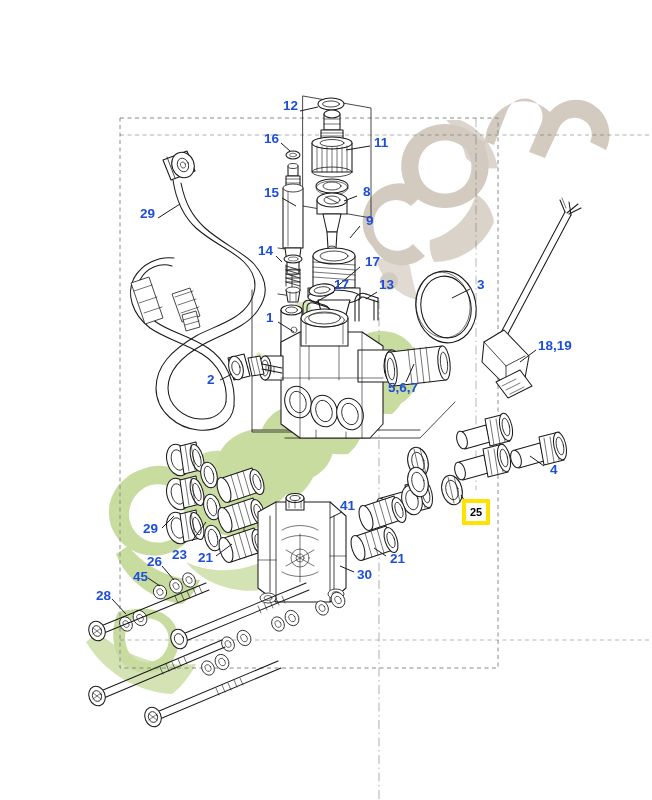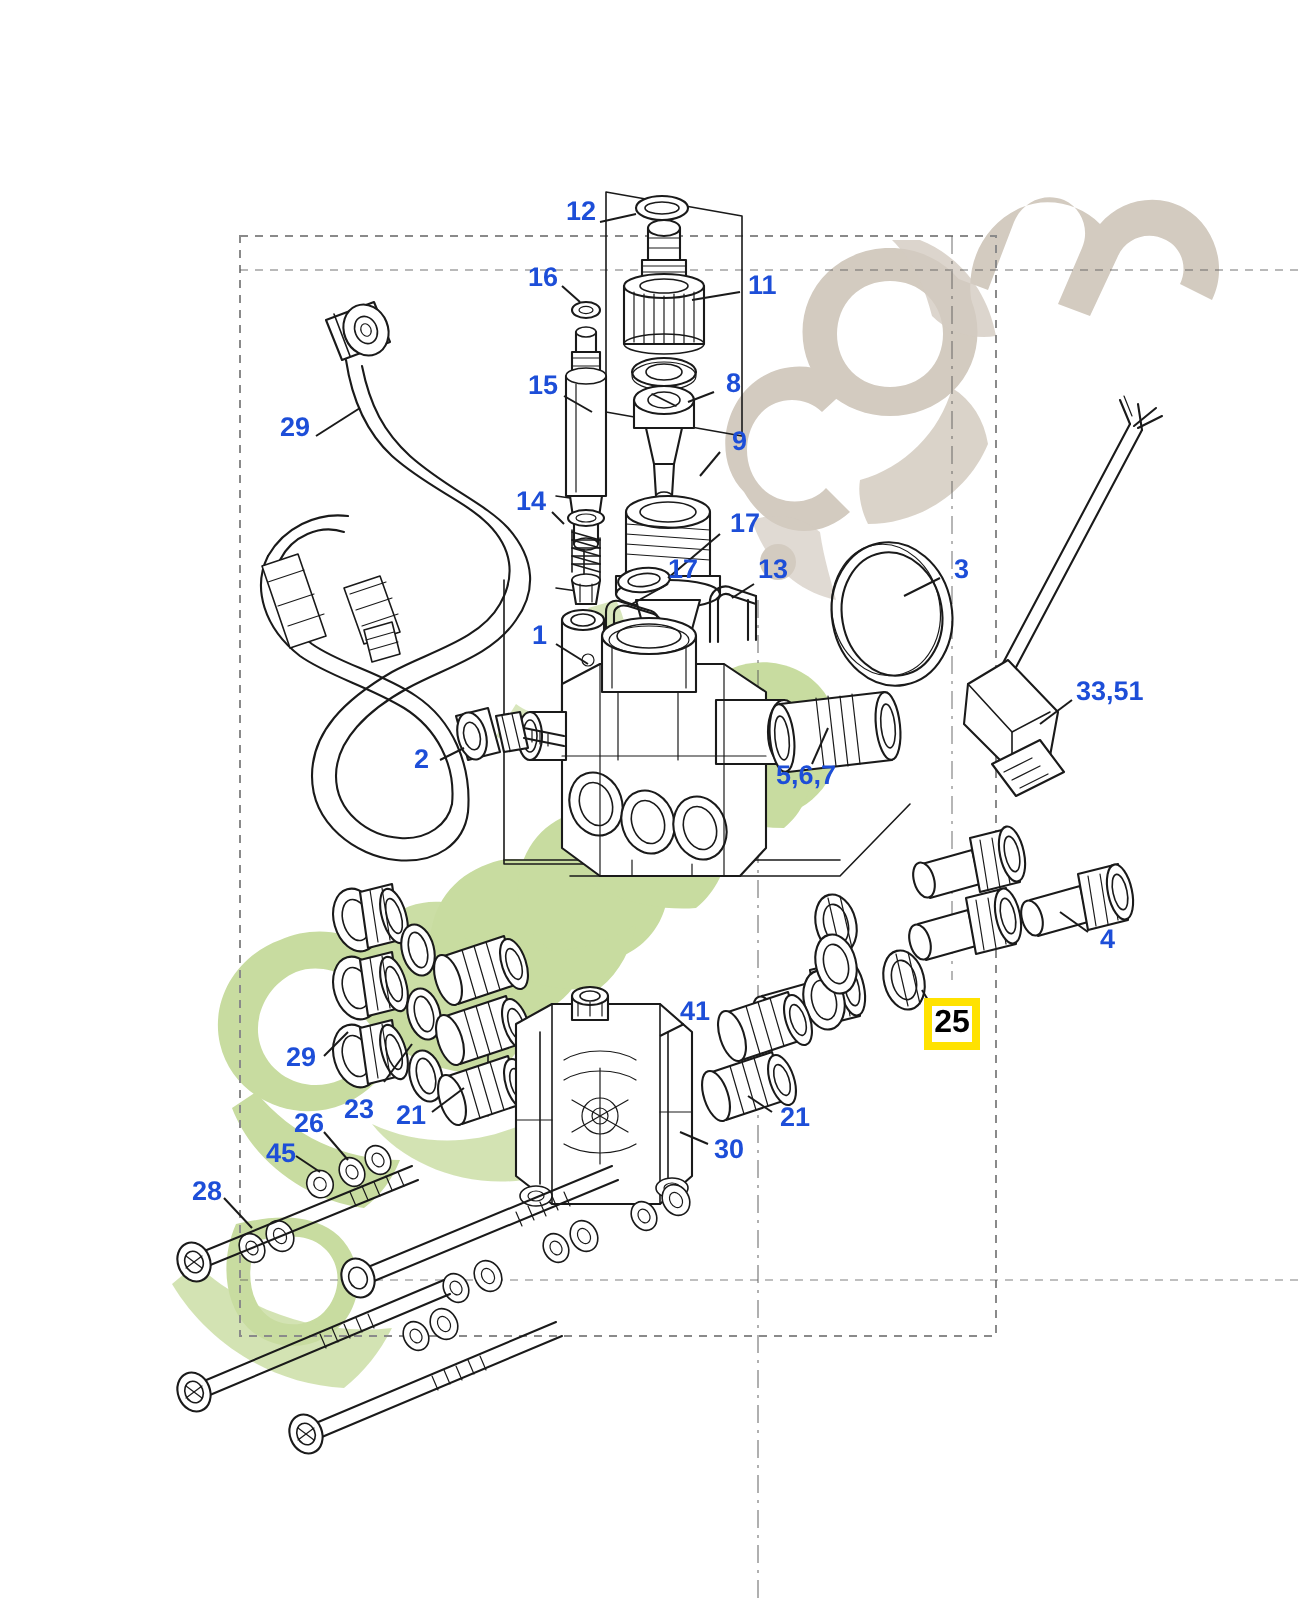--- a/index.html
+++ b/index.html
@@ -35,21 +35,21 @@
     width:28px;height:26px;
     background:#ffffff;
     border:4px solid #FFE200;
     box-sizing:border-box;
     z-index:40;
   }
   #highlight-box-25 .hl-text{
     position:absolute;left:0;top:0;width:100%;height:100%;
     display:flex;align-items:center;justify-content:center;
     font-family:"Liberation Sans", sans-serif;
-    font-weight:bold;font-size:16px;color:#000000;
+    font-weight:bold;font-size:11px;color:#000000;
   }
 </style>
 </head>
 <body>
 
 <div id="diagram-root">
 
   <svg id="diagram-svg" viewBox="0 0 652 800" xmlns="http://www.w3.org/2000/svg">
     <defs>
       <style>
@@ -738,21 +738,21 @@
   <div class="callout-label" style="left:366px;top:214px;">9</div>
   <div class="callout-label" style="left:258px;top:244px;">14</div>
   <div class="callout-label" style="left:365px;top:255px;">17</div>
   <div class="callout-label" style="left:477px;top:278px;">3</div>
   <div class="callout-label" style="left:334px;top:278px;">17</div>
   <div class="callout-label" style="left:379px;top:278px;">13</div>
   <div class="callout-label" style="left:140px;top:207px;">29</div>
   <div class="callout-label" style="left:266px;top:311px;">1</div>
   <div class="callout-label" style="left:207px;top:373px;">2</div>
   <div class="callout-label" style="left:388px;top:381px;">5,6,7</div>
-  <div class="callout-label" style="left:538px;top:339px;">33,51</div>
+  <div class="callout-label" style="left:538px;top:339px;">18,19</div>
   <div class="callout-label" style="left:550px;top:463px;">4</div>
   <div class="callout-label" style="left:143px;top:522px;">29</div>
   <div class="callout-label" style="left:172px;top:536px;margin-top:12px;">23</div>
   <div class="callout-label" style="left:198px;top:551px;">21</div>
   <div class="callout-label" style="left:340px;top:499px;">41</div>
   <div class="callout-label" style="left:390px;top:552px;">21</div>
   <div class="callout-label" style="left:357px;top:568px;">30</div>
   <div class="callout-label" style="left:133px;top:570px;">45</div>
   <div class="callout-label" style="left:147px;top:555px;">26</div>
   <div class="callout-label" style="left:96px;top:589px;">28</div>

